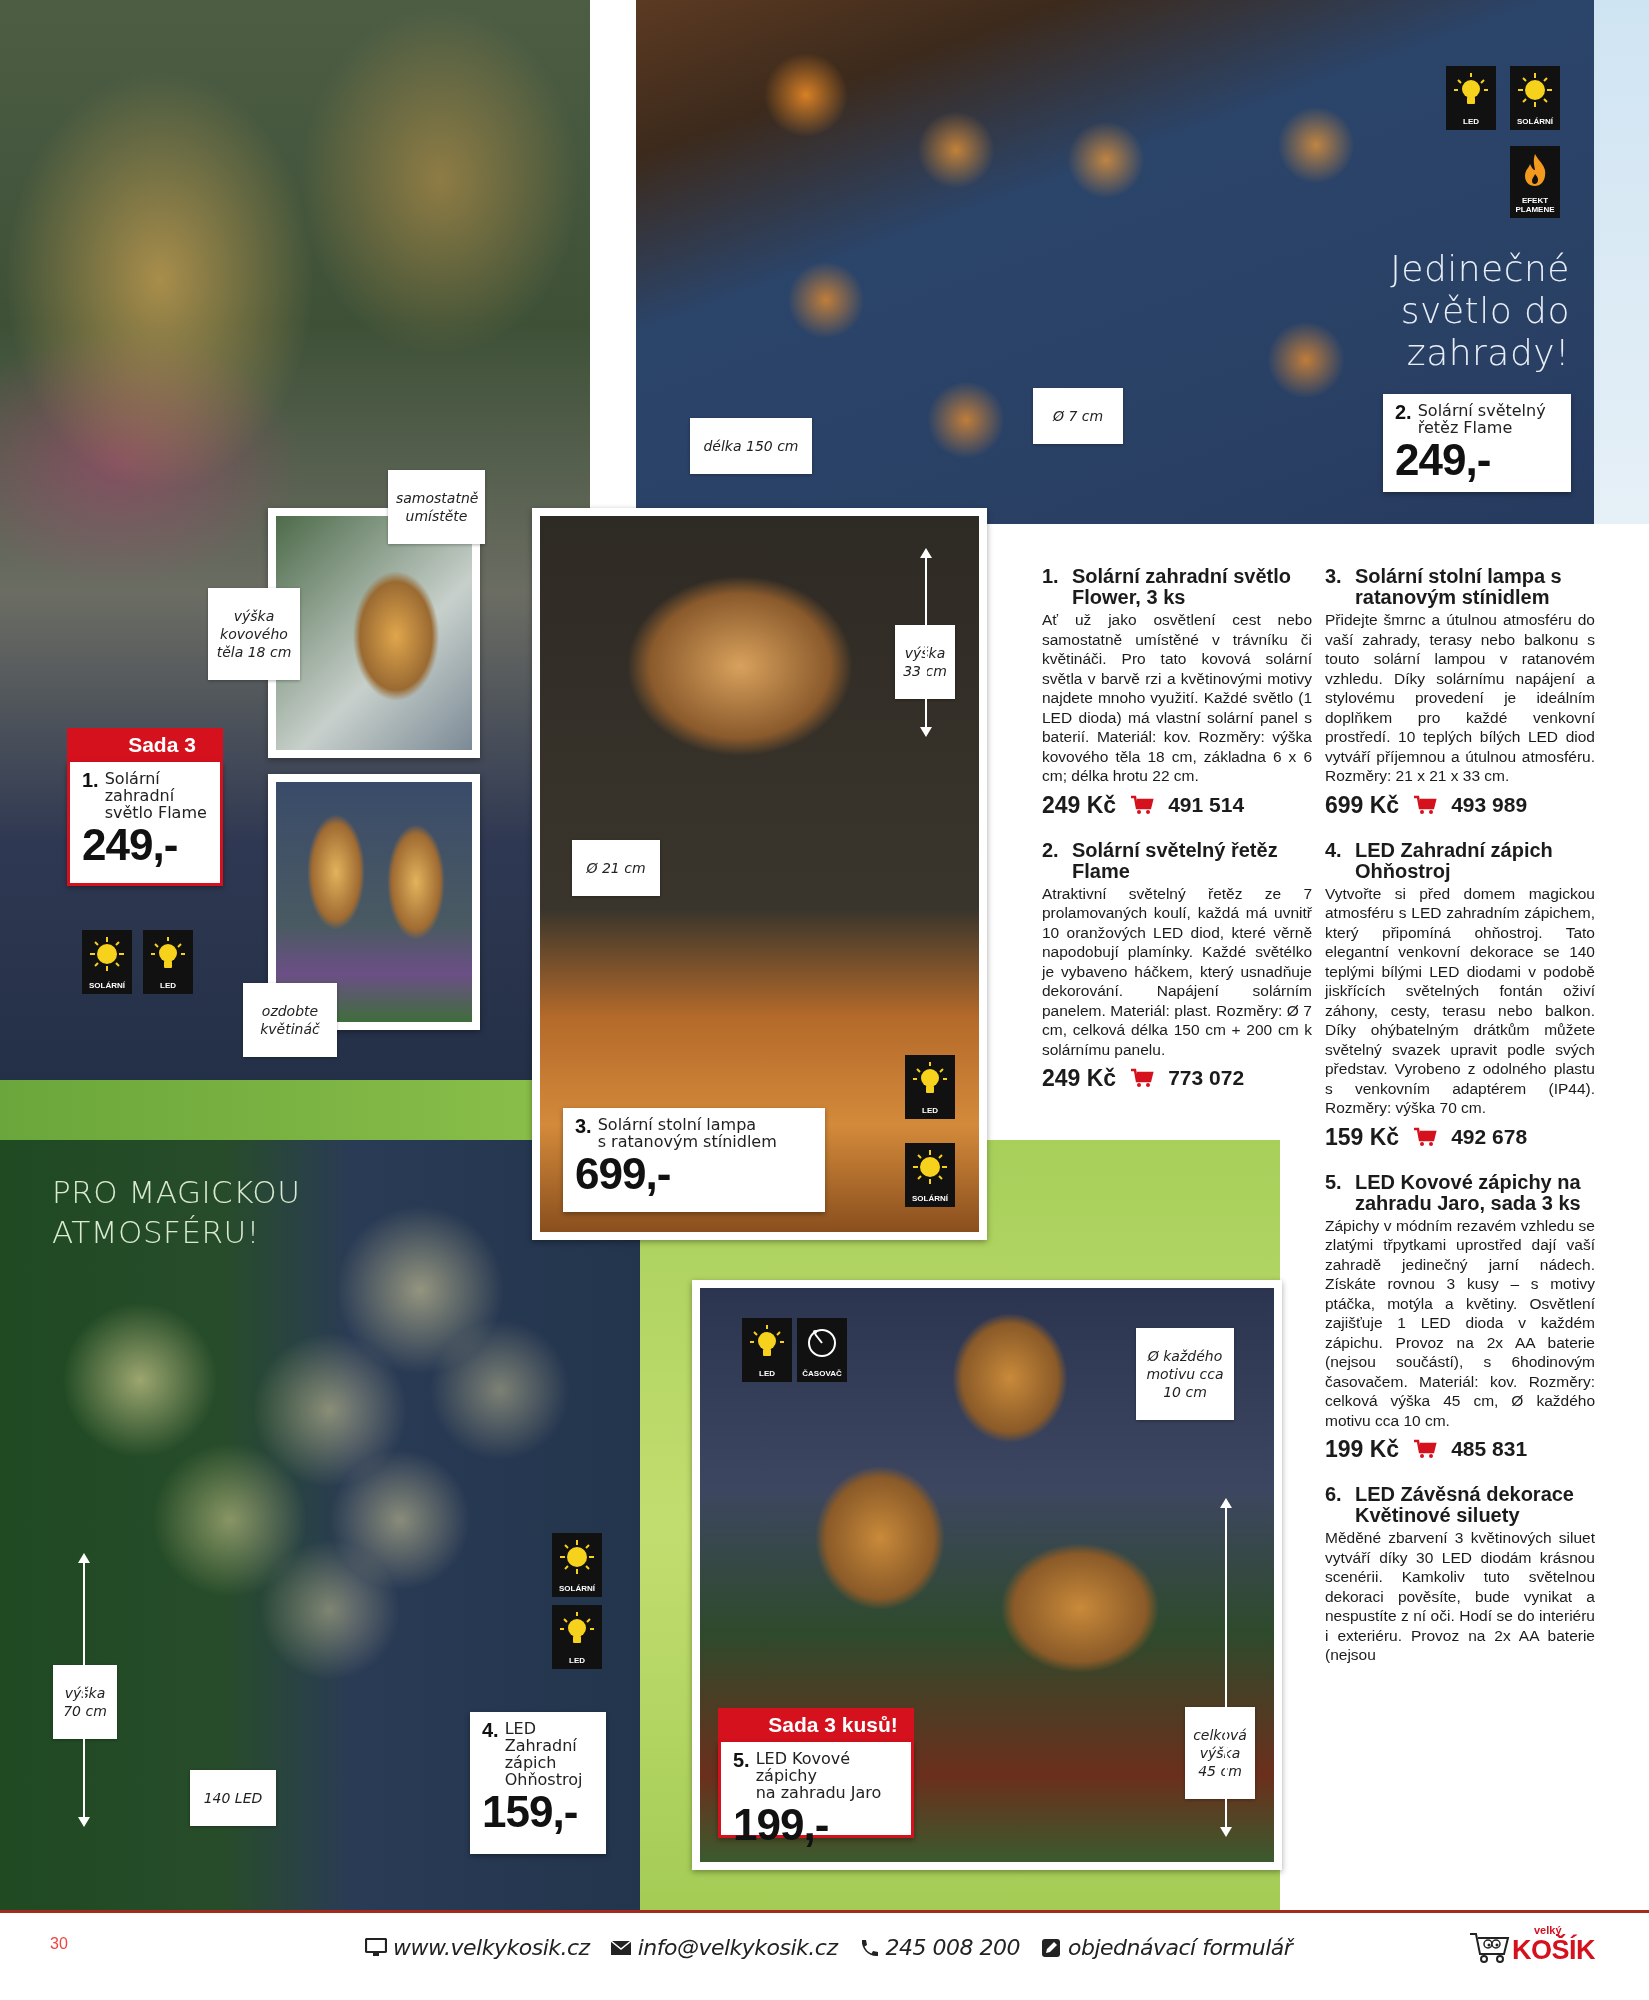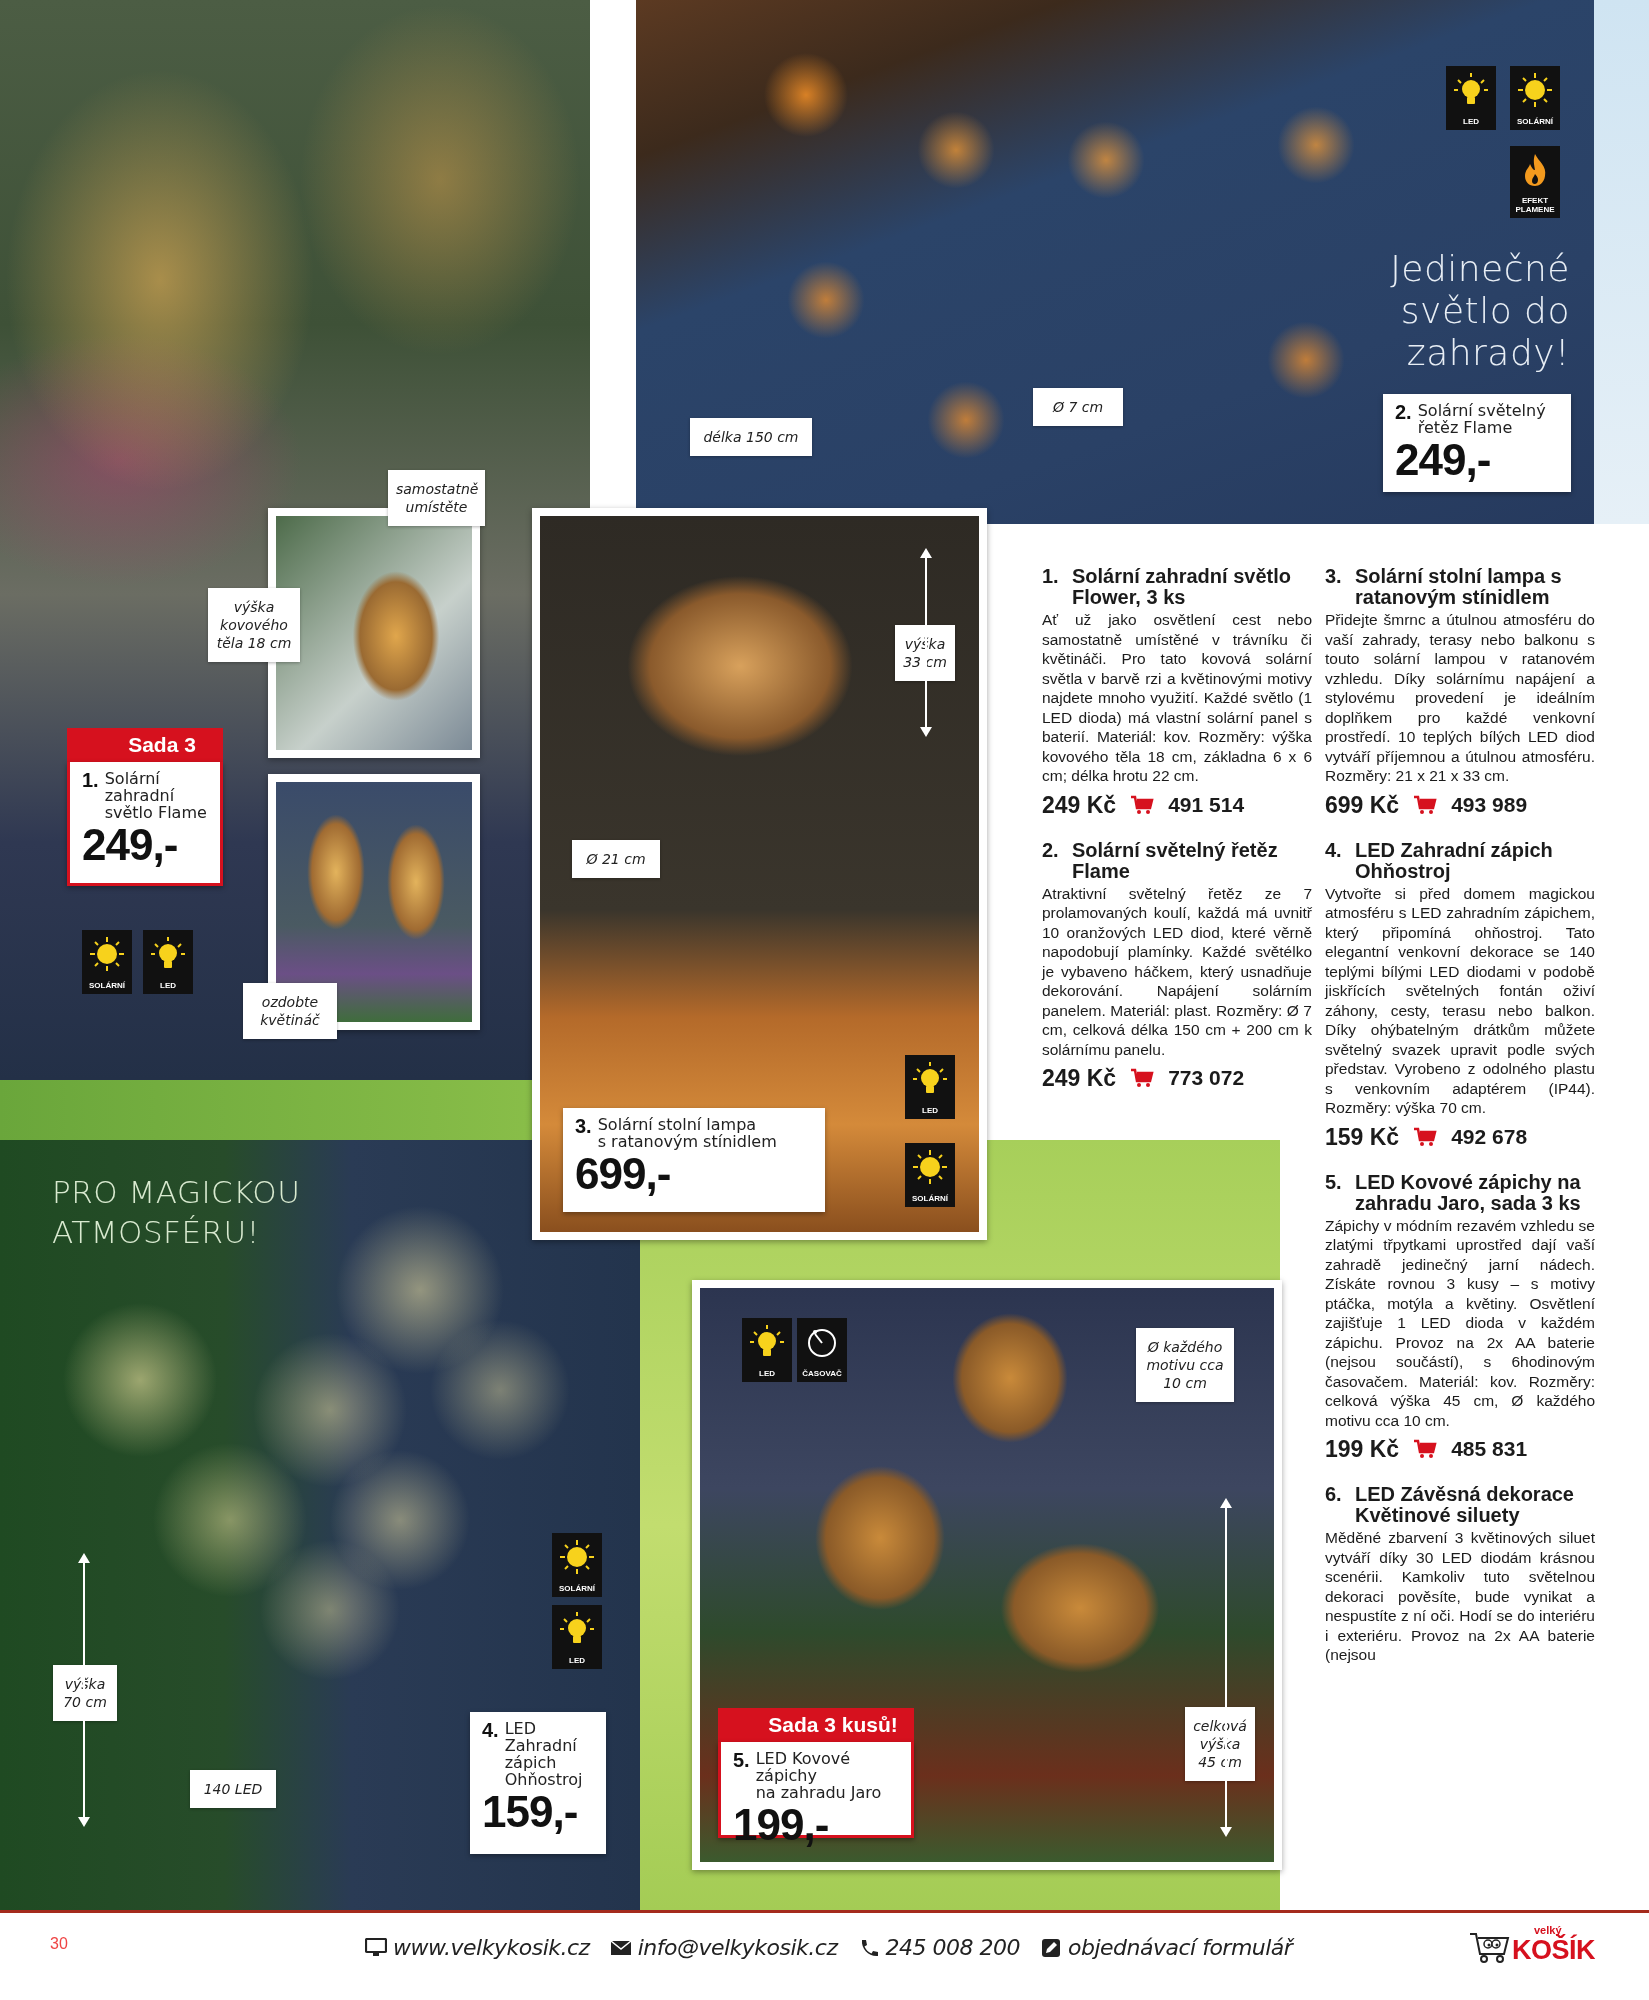--- a/index.html
+++ b/index.html
@@ -54,21 +54,21 @@
   .inset-pots .img { background: radial-gradient(ellipse 40px 80px at 60px 90px, #e3b35c, #a06b32 60%, transparent 72%), radial-gradient(ellipse 40px 80px at 140px 100px, #e3b35c, #a06b32 60%, transparent 72%), linear-gradient(180deg, #3a4b6a 0%, #4a5a62 60%, #6b4f86 80%, #3f6d3c 100%); }
   .inset-lamp { left: 532px; top: 508px; width: 455px; height: 732px; }
   .inset-lamp .img { background: radial-gradient(ellipse 150px 120px at 200px 150px, #d8a15c, #8a5a2c 60%, transparent 75%), linear-gradient(180deg, #2e2a24 0%, #3a352c 55%, #b46a2a 70%, #d48a3a 85%, #8a4f1e 100%); }
   .inset-stakes { left: 692px; top: 1280px; width: 590px; height: 590px; }
   .inset-stakes .img { background: radial-gradient(ellipse 90px 100px at 180px 250px, #c98a3a, #8a5a28 60%, transparent 72%), radial-gradient(ellipse 80px 90px at 310px 90px, #c98a3a, #8a5a28 60%, transparent 72%), radial-gradient(ellipse 110px 90px at 380px 320px, #c98a3a, #8a5a28 60%, transparent 72%), linear-gradient(180deg, #2c3550 0%, #3d4660 35%, #2e4a2c 60%, #6b2f1c 85%, #3b5a2e 100%); }
 
   
   .tag {
     position: absolute; background: #fff; color: #222;
     font-family: "DejaVu Sans", sans-serif; font-style: italic;
-    font-size: 14px; line-height: 18px; text-align: center; padding: 10px 8px;
+    font-size: 14px; line-height: 18px; text-align: center; padding: 19px 8px;
     box-shadow: 0 1px 3px rgba(0,0,0,0.3);
   }
   .price-box { position: absolute; background: #fff; padding: 8px 12px; box-shadow: 0 2px 5px rgba(0,0,0,0.35); }
   .price-box .pb-row { display: flex; align-items: flex-start; gap: 6px; }
   .price-box .pb-num { font-weight: bold; font-size: 20px; line-height: 20px; }
   .price-box .pb-name { font-family: "DejaVu Sans", sans-serif; font-size: 16px; line-height: 17px; color: #222; }
   .price-box .pb-price { font-weight: bold; font-size: 44px; line-height: 48px; letter-spacing: -1px; }
   .set-banner { position: absolute; background: #d6111e; color: #fff; font-weight: bold; font-size: 21px; line-height: 34px; text-align: center; padding-left: 34px; }
   .red-outline { border: 3px solid #d6111e; border-top: none; }
 

